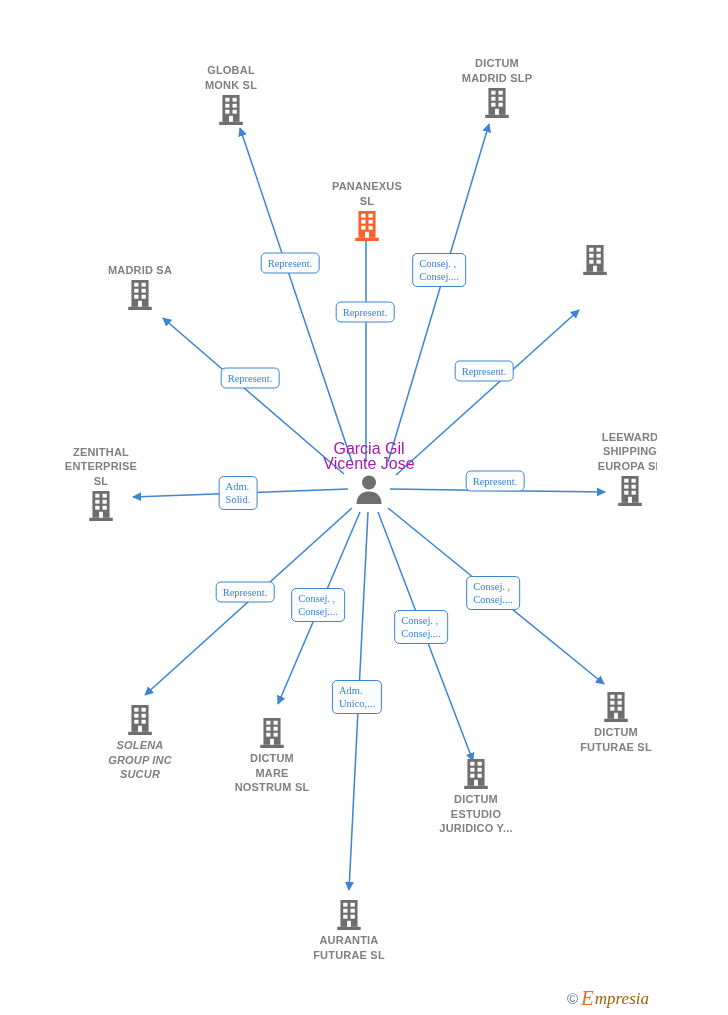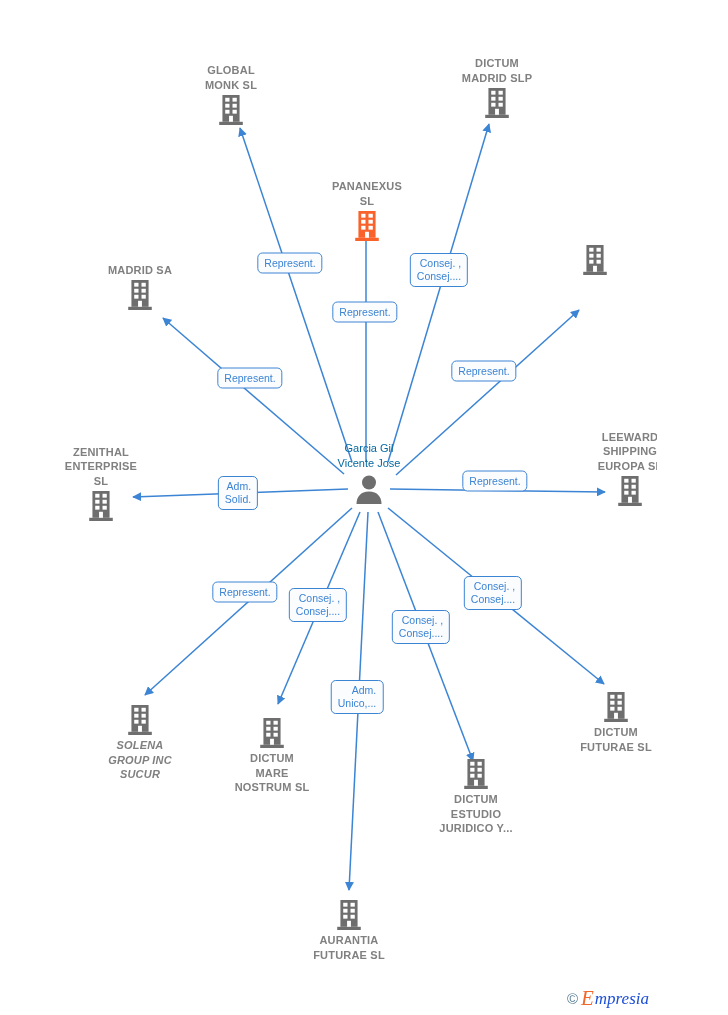--- a/index.html
+++ b/index.html
@@ -32,46 +32,46 @@
   .node .caption {
     font-size: 11px;
     line-height: 14.5px;
     color: #808080;
     letter-spacing: 0.2px;
     font-weight: bold;
     white-space: pre-line;
   }
   .node .caption.person {
     font-weight: normal;
-    font-size: 11px;
+    font-size: 16px;
     line-height: 15px;
-    color: #0369a1;
+    color: #a21caf;
     letter-spacing: 0;
   }
   .node .glyph {
     line-height: 0;
     font-size: 0;
   }
   .node.caption-above .glyph { margin-top: 3px; }
   .node.caption-below .caption { margin-top: 3px; }
 
   .edge-label {
     position: absolute;
     box-sizing: border-box;
     background: #fbfcfe;
     border: 1.4px solid #3c84d4;
     border-radius: 5px;
     color: #3c84d4;
     font-size: 10.5px;
     line-height: 13px;
-    text-align: right;
+    text-align: left;
     padding: 3px 6px;
     white-space: pre-line;
     transform: translate(-50%, -50%);
-    font-family: Liberation Sans, sans-serif;
+    font-family: Liberation Serif, serif;
   }
 
   .watermark {
     position: absolute;
     right: 8px;
     bottom: 6px;
     display: flex;
     align-items: center;
     gap: 3px;
     font-family: "Liberation Serif", serif;
@@ -82,21 +82,21 @@
     font-family: "Liberation Sans", sans-serif;
   }
   .watermark .brand-e {
     color: #f2682a;
     font-size: 21px;
     font-style: italic;
     font-family: "Liberation Serif", serif;
     line-height: 1;
   }
   .watermark .brand-rest {
-    color: #1d4ed8;
+    color: #a16207;
     font-size: 17px;
     font-style: italic;
     font-family: "Liberation Serif", serif;
     line-height: 1;
     margin-left: -2px;
   }
 </style>
 </head>
 <body>
 

